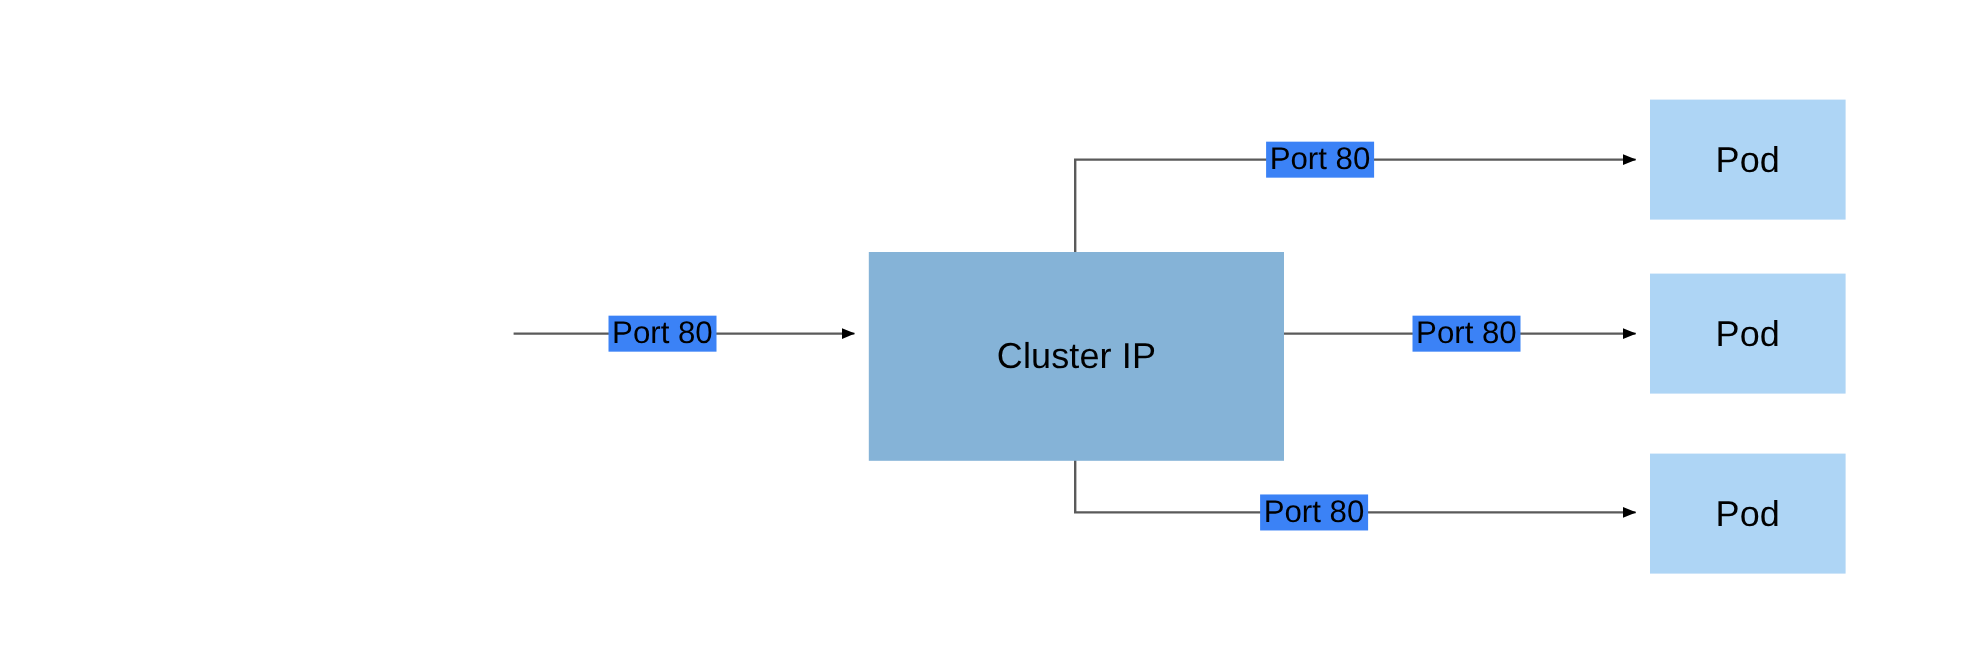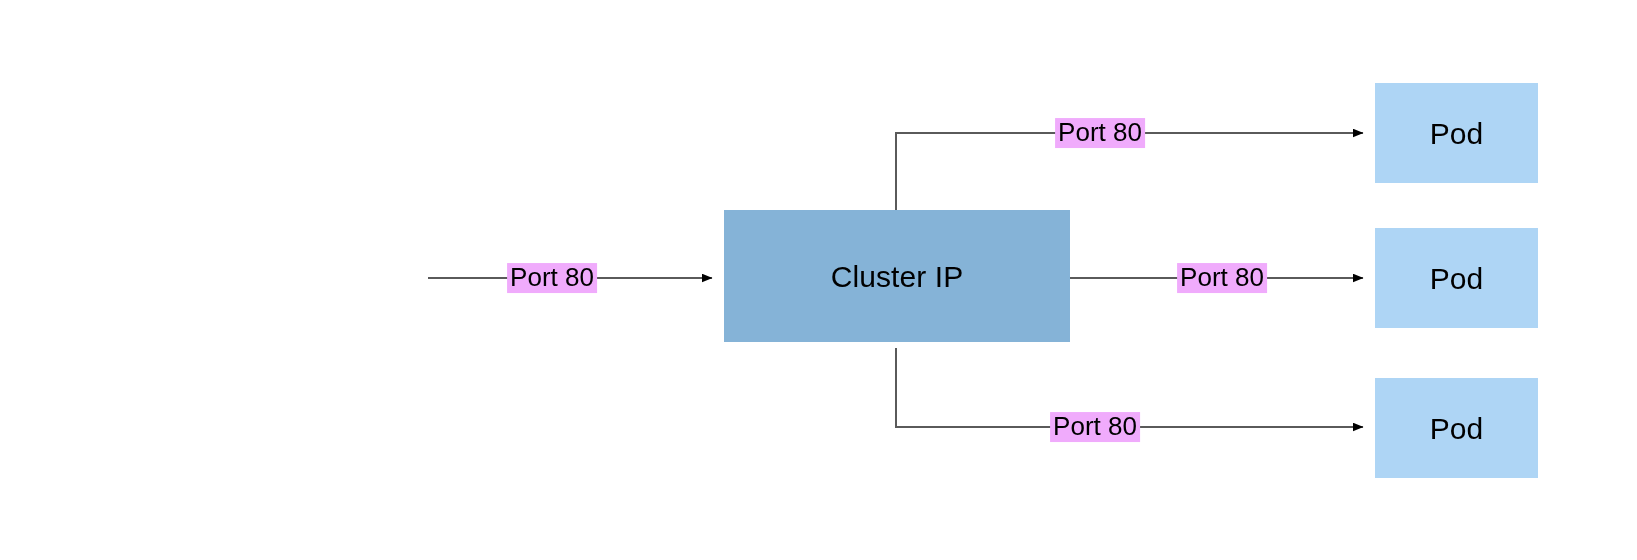--- a/index.html
+++ b/index.html
@@ -42,39 +42,39 @@
     top: 211px;
     width: 348px;
     height: 137px;
     background: #c5e0ac;
     font-size: 30px;
   }
   .node-cluster-ip {
     left: 724px;
     top: 210px;
     width: 346px;
-    height: 132px;
+    height: 174px;
     background: #85b3d7;
     font-size: 30px;
   }
   .node-pod {
     left: 1375px;
     width: 163px;
     height: 100px;
     background: #aed5f5;
     font-size: 30px;
   }
   .node-pod-1 { top: 83px; }
   .node-pod-2 { top: 228px; }
   .node-pod-3 { top: 378px; }
 
   .edge-label {
     position: absolute;
     transform: translate(-50%, -50%);
-    background: #f0abfc;
+    background: #3b82f6;
     padding: 0 3px;
     color: #000000;
     font-family: "Liberation Sans", sans-serif;
     font-size: 26px;
     white-space: nowrap;
     line-height: 1.15;
     user-select: none;
   }
   .edge-label-1 { left: 552px; top: 278px; }
   .edge-label-2 { left: 1100px; top: 133px; }

